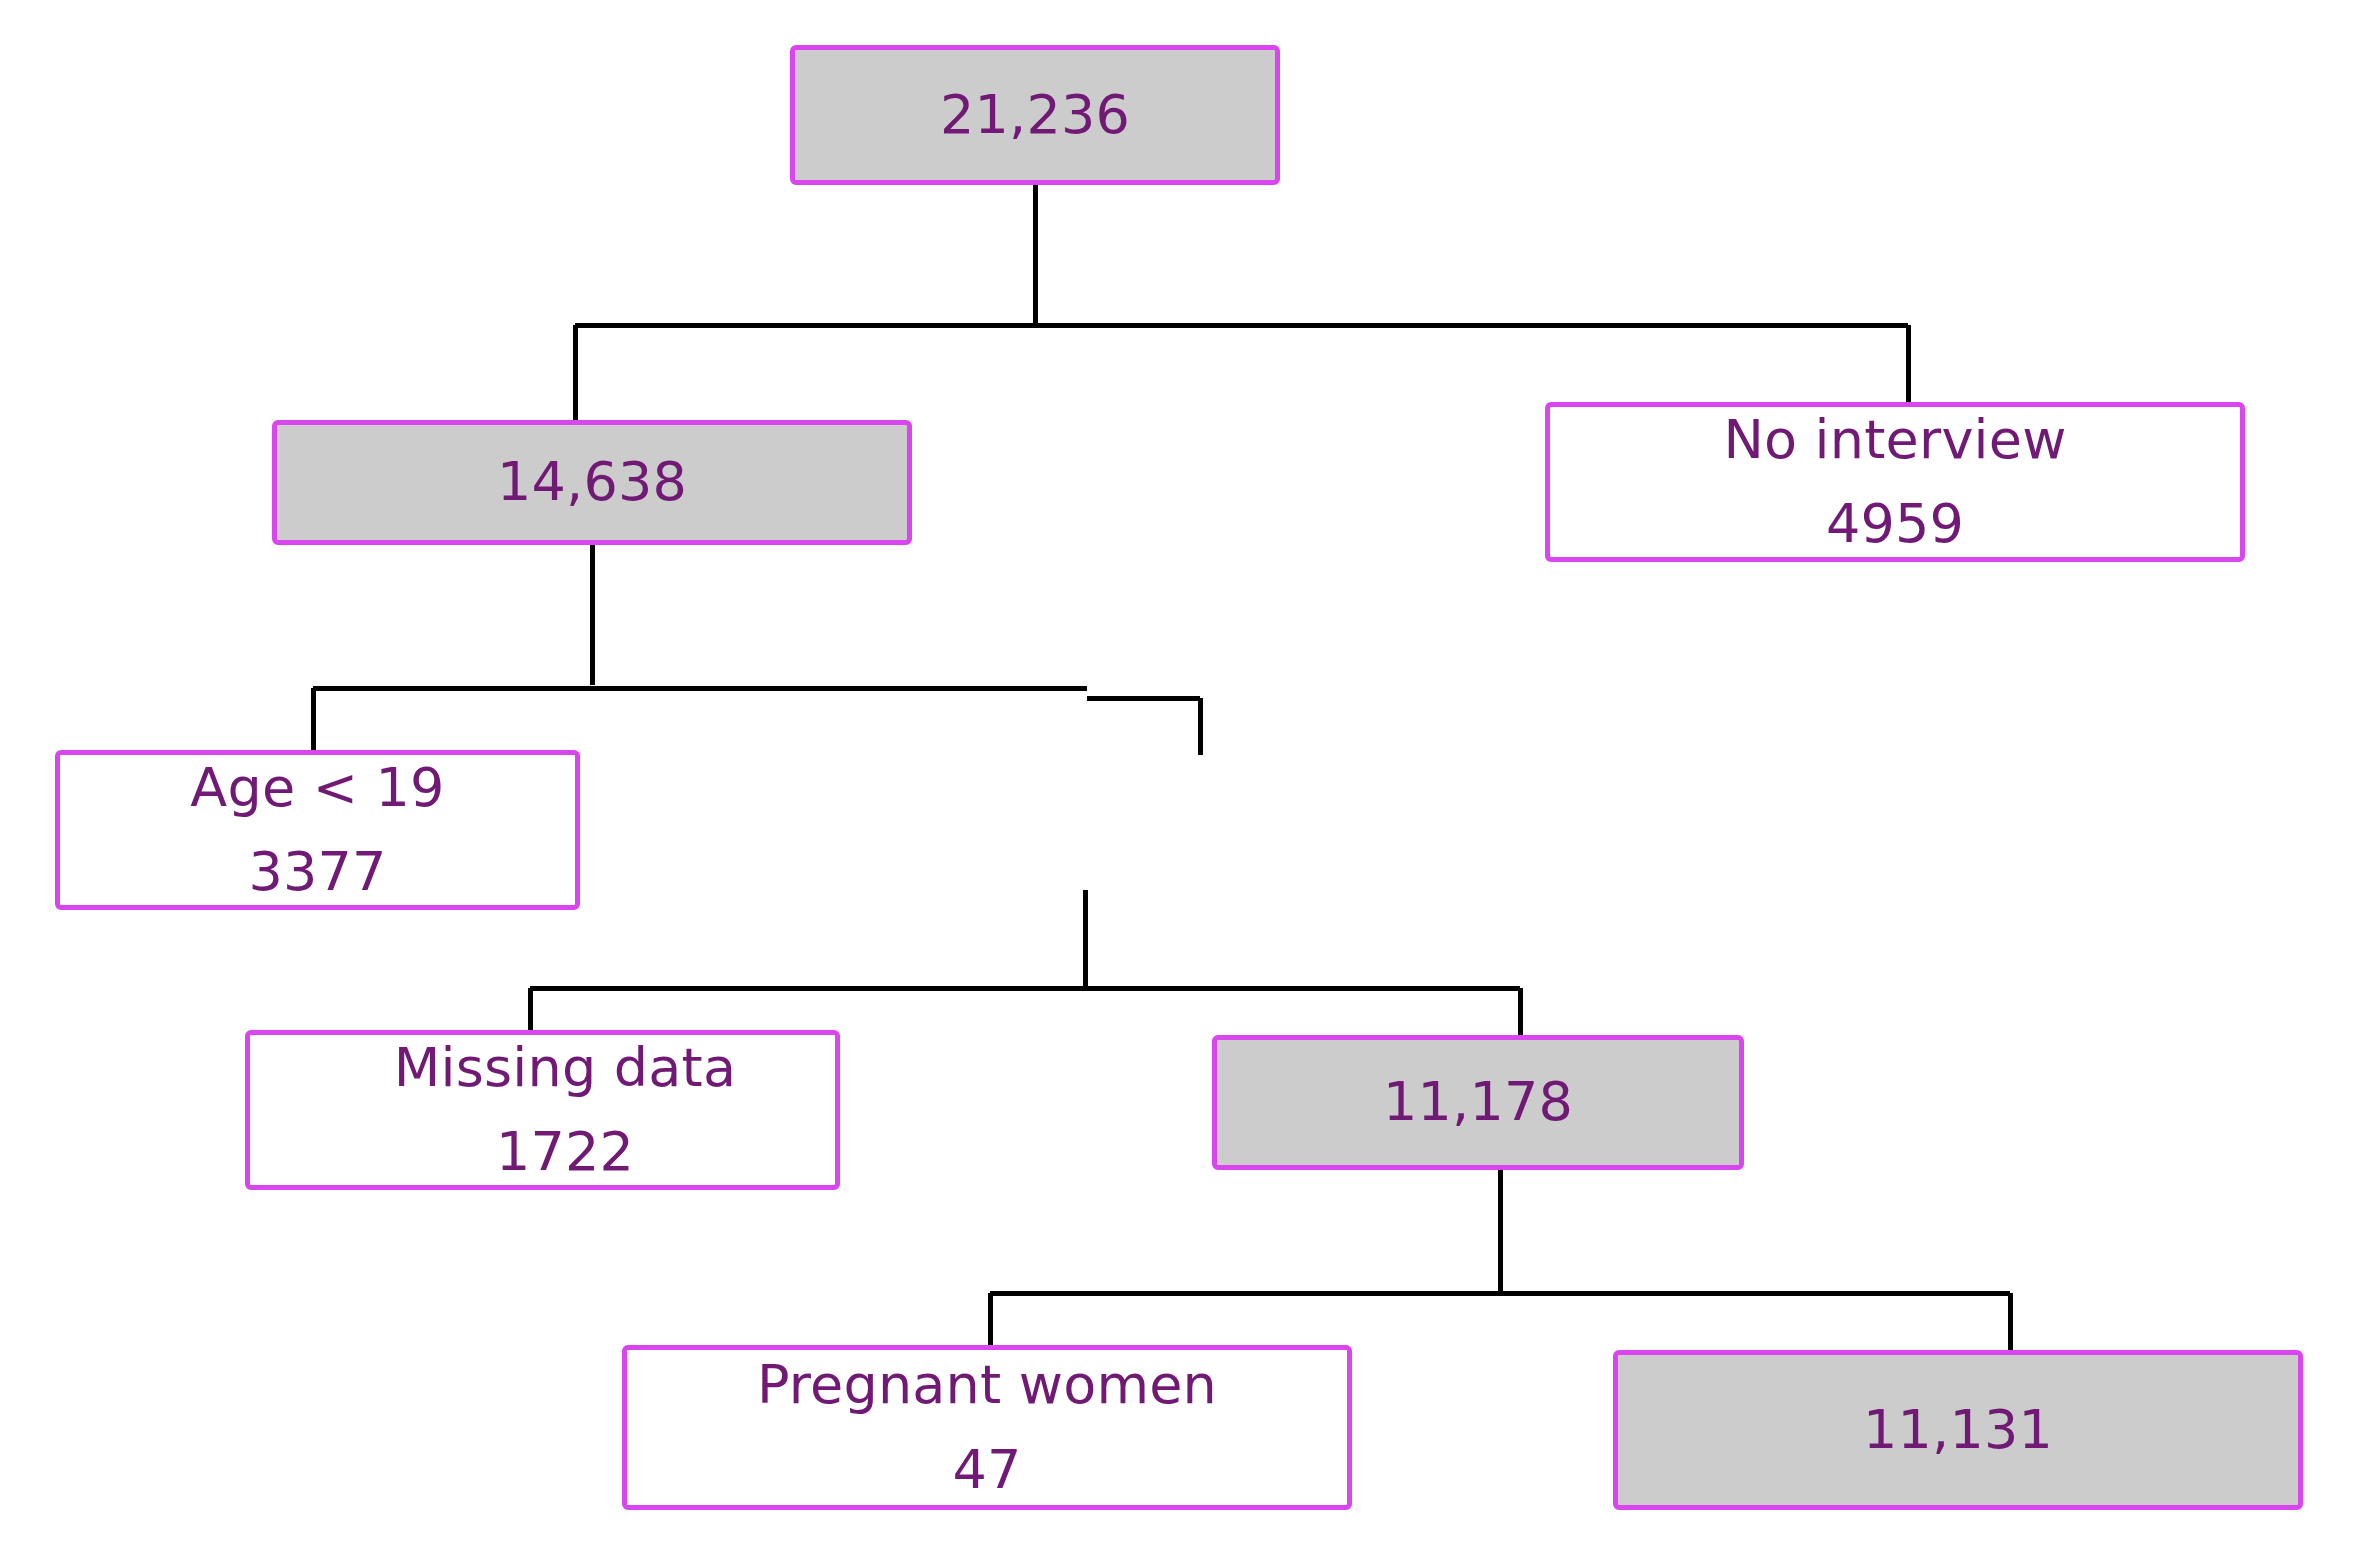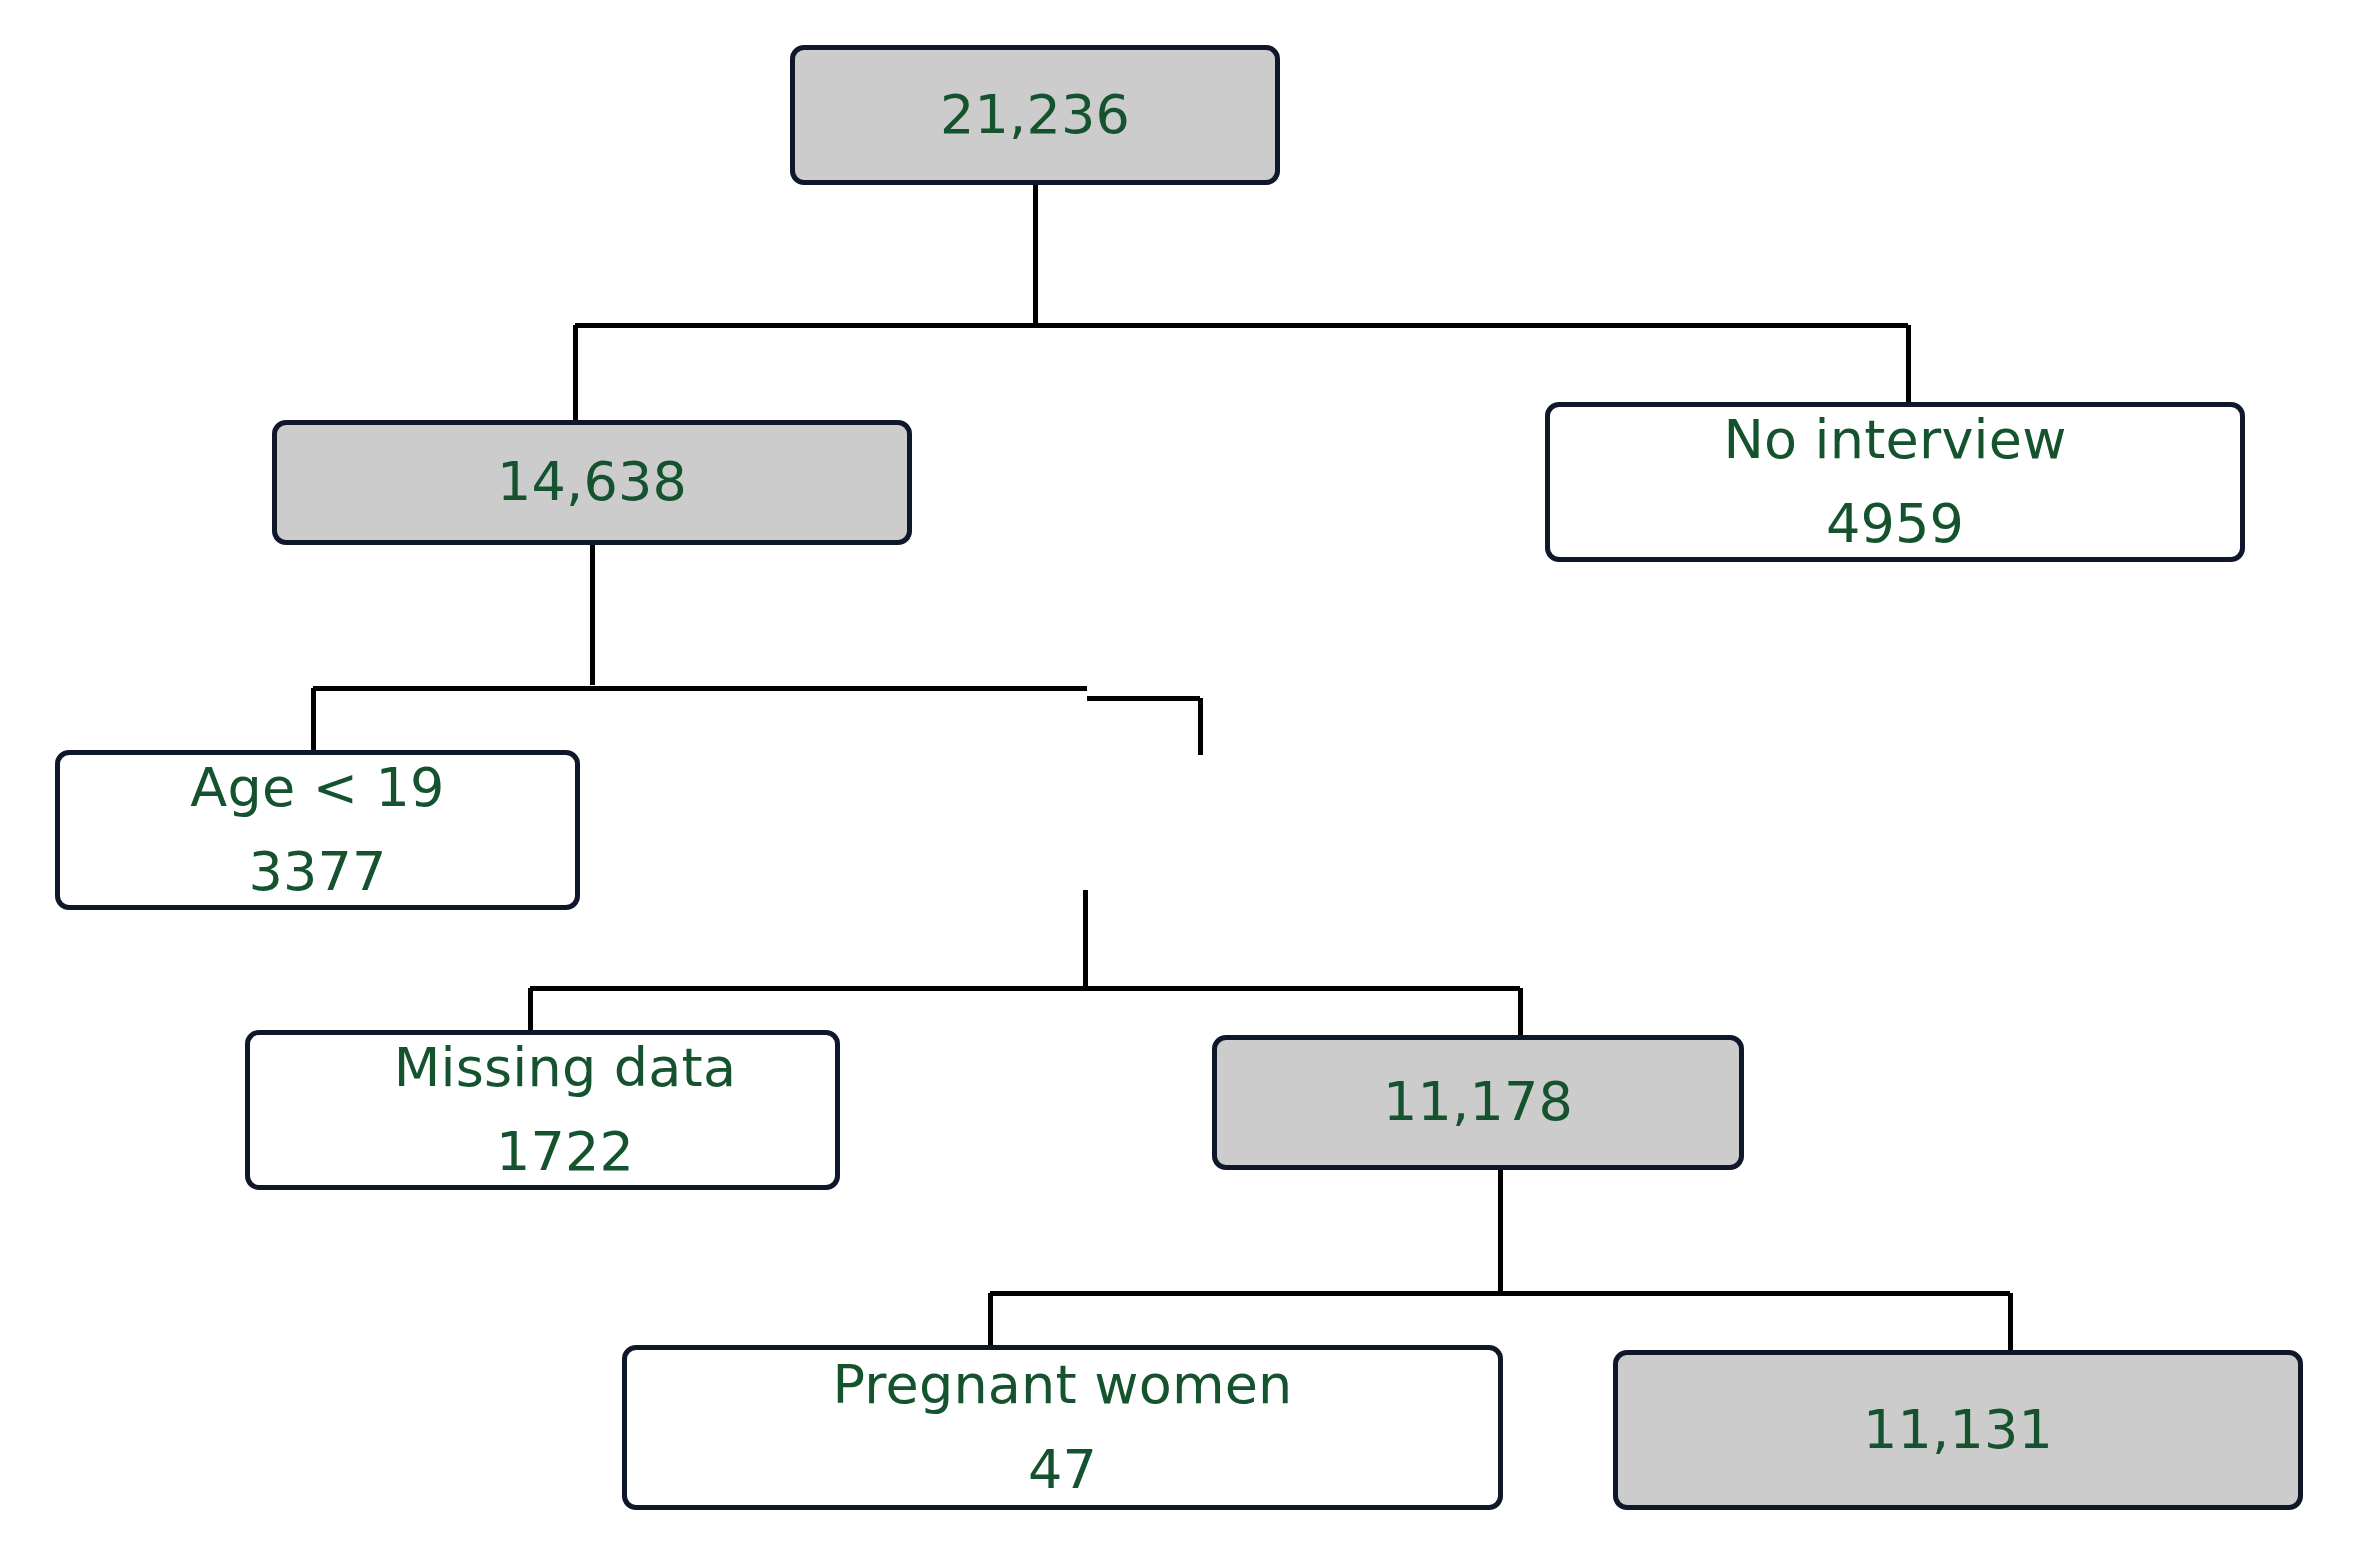--- a/index.html
+++ b/index.html
@@ -21,28 +21,28 @@
     position: absolute;
     left: 0;
     top: 0;
     width: 2368px;
     height: 1561px;
     pointer-events: none;
   }
   .node {
     position: absolute;
     box-sizing: border-box;
-    border: 5px solid #0f172a;
-    border-radius: 14px;
+    border: 5px solid #d946ef;
+    border-radius: 6px;
     display: flex;
     flex-direction: column;
     align-items: center;
     justify-content: center;
     text-align: center;
-    color: #14532d;
+    color: #701a75;
     font-size: 54px;
     line-height: 1.30;
     letter-spacing: 0.2px;
   }
   .node.filled {
     background: #cccccc;
   }
   .node.plain {
     background: #ffffff;
   }
@@ -58,21 +58,21 @@
   }
 
   
   #node-total          { left: 790px;  top: 45px;   width: 490px; height: 140px; }
   #node-interviewed    { left: 272px;  top: 420px;  width: 640px; height: 125px; }
   #node-no-interview   { left: 1545px; top: 402px;  width: 700px; height: 160px; }
   #node-age-under-19   { left: 55px;   top: 750px;  width: 525px; height: 160px; }
   #node-adults         { left: 800px;  top: 755px;  width: 570px; height: 135px; }
   #node-missing-data   { left: 245px;  top: 1030px; width: 595px; height: 160px; padding-left: 45px; }
   #node-complete       { left: 1212px; top: 1035px; width: 532px; height: 135px; }
-  #node-pregnant-women { left: 622px;  top: 1345px; width: 881px; height: 165px; }
+  #node-pregnant-women { left: 622px;  top: 1345px; width: 730px; height: 165px; }
   #node-final-sample   { left: 1613px; top: 1350px; width: 690px; height: 160px; }
 </style>
 </head>
 <body>
 
 <div id="flow-root">
 
   <svg id="connector-layer" viewBox="0 0 2368 1561" width="2368" height="1561">
     <g stroke="#000000" stroke-width="5" fill="none" shape-rendering="crispEdges">
 

